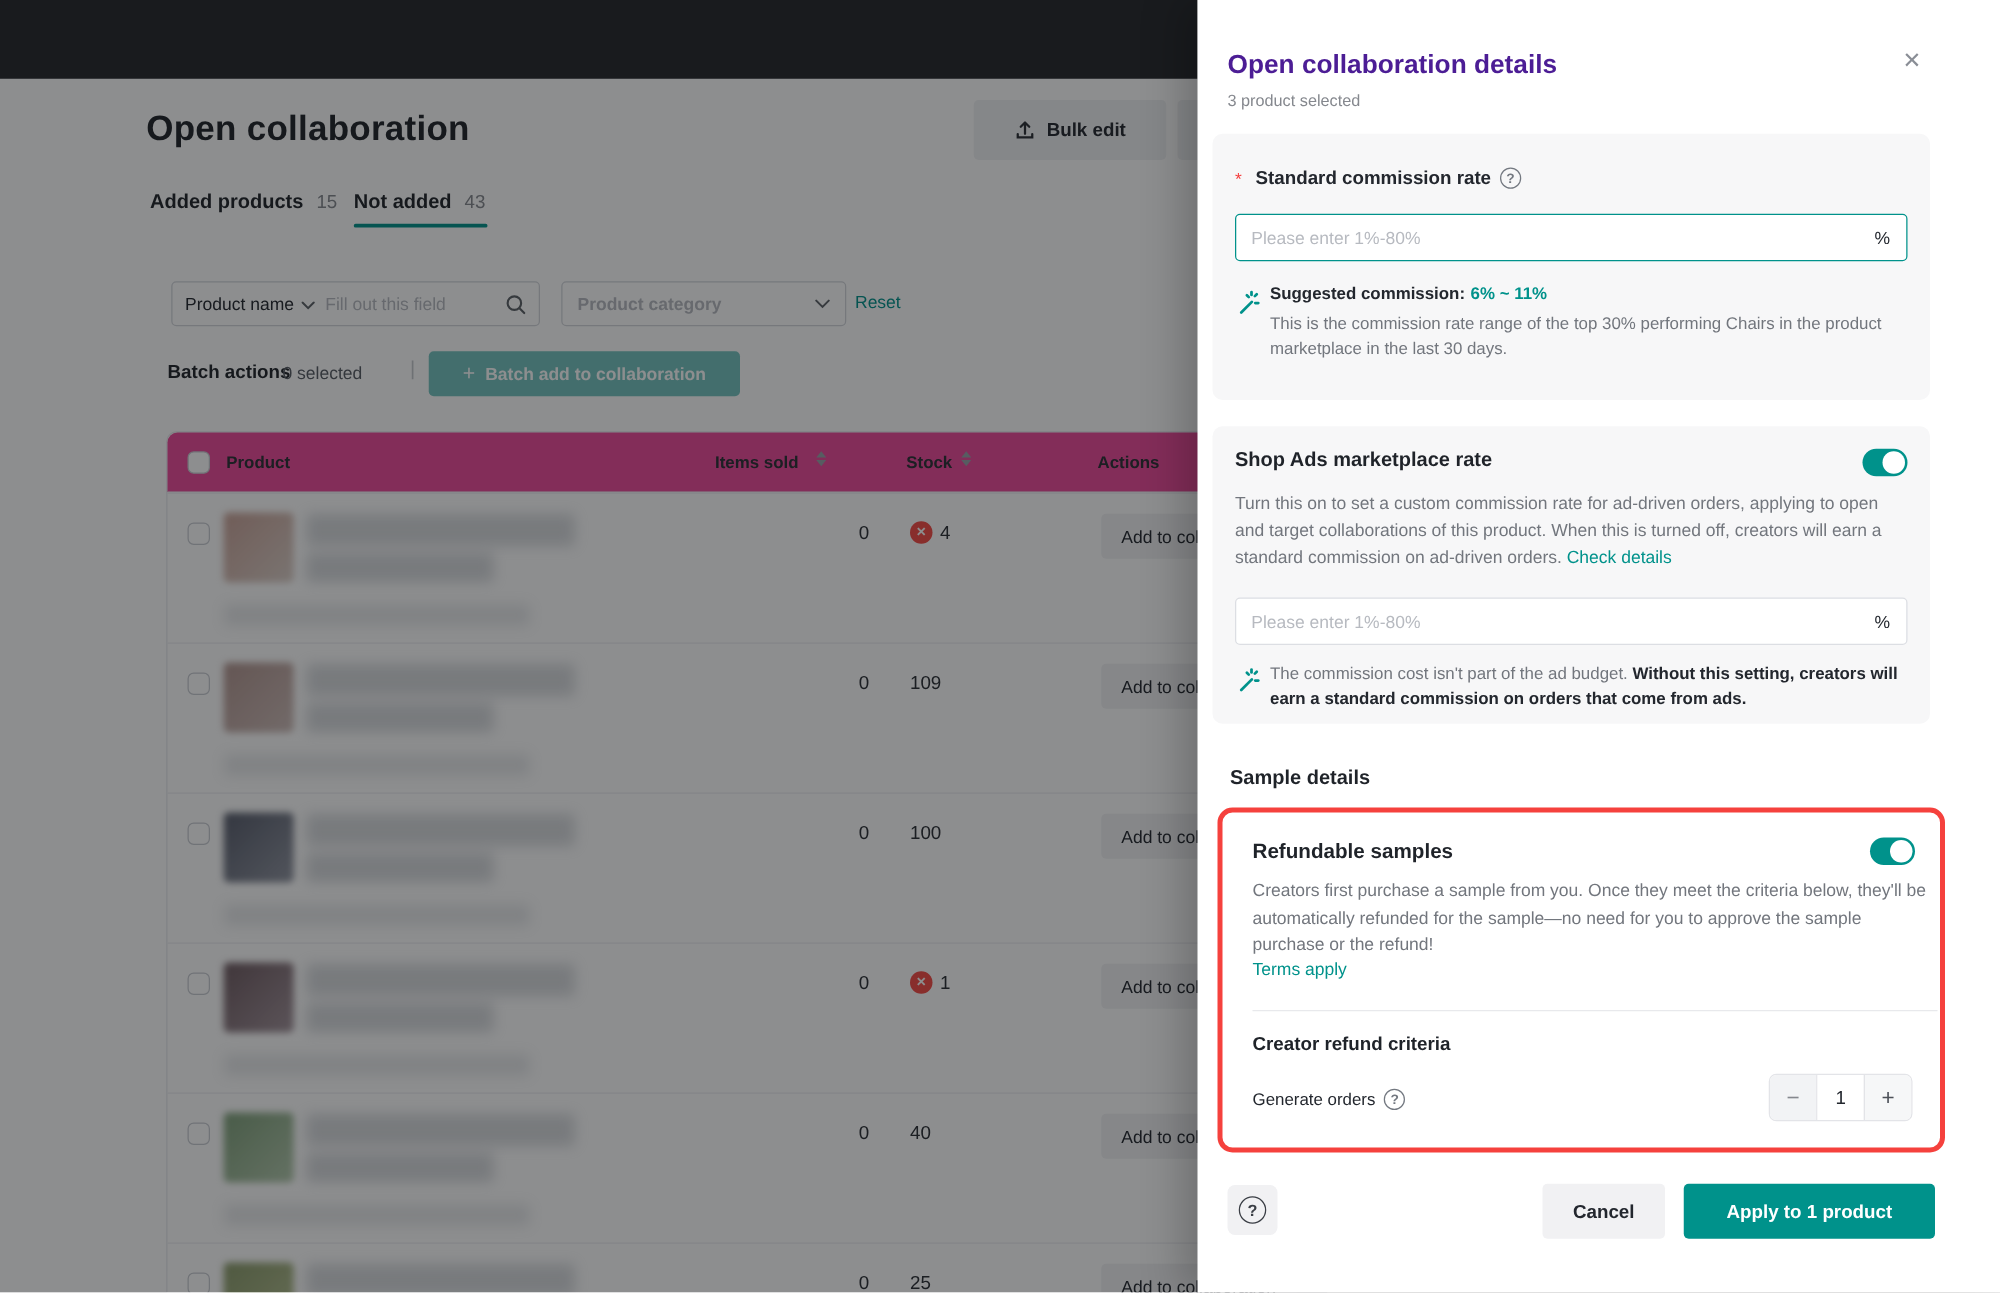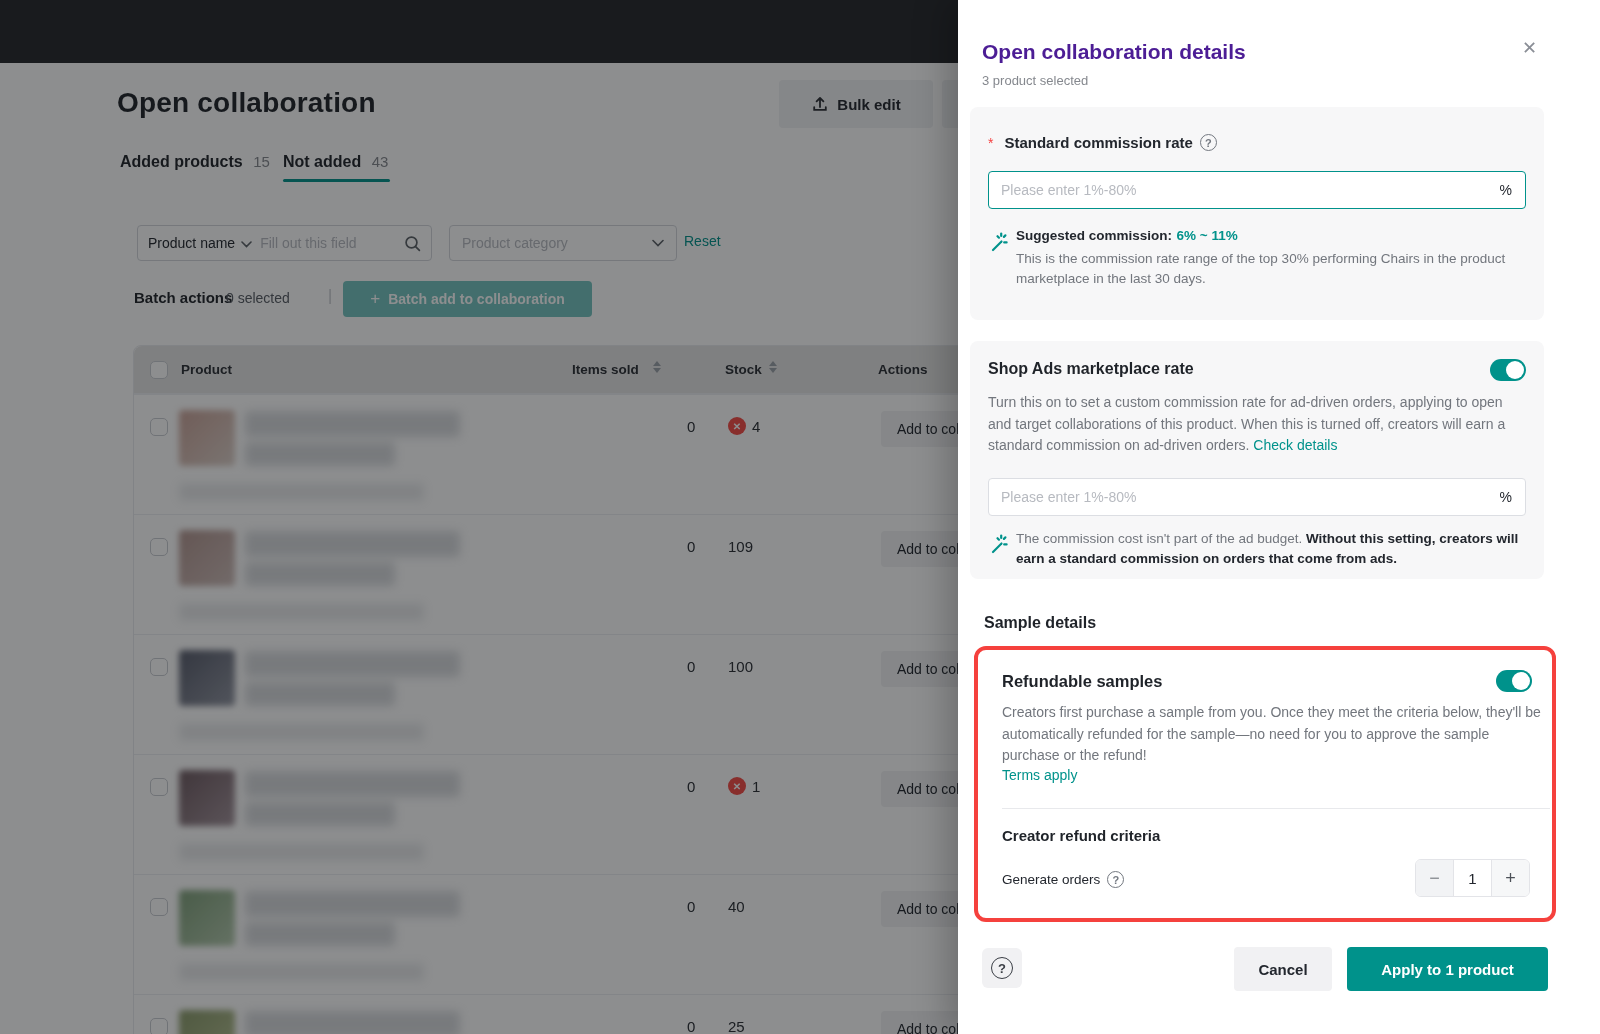--- a/index.html
+++ b/index.html
@@ -119,40 +119,40 @@
       </span>
       <span class="ph" style="font-size:14px; flex:1; white-space:nowrap; overflow:hidden;">Fill out this field</span>
       <span style="display:inline-flex;">
         <svg width="17" height="17" viewBox="0 0 17 17" fill="none">
           <circle cx="7.5" cy="7.5" r="5.4" stroke="#5b6066" stroke-width="1.7"></circle>
           <path d="M11.6 11.6 15.4 15.4" stroke="#5b6066" stroke-width="1.7" stroke-linecap="round"></path>
         </svg>
       </span>
     </div>
     <div class="abs filter-box" style="left:449px; top:225px; width:228px; height:36px; padding:0 12px; justify-content:space-between;">
-      <span class="ph" style="font-size:14px;">Product category</span>
+      <span class="ph" style="font-size:14px;font-weight:bold;">Product category</span>
       <span style="display:inline-flex;">
         <svg width="12" height="8" viewBox="0 0 12 8">
             <path d="M1 1.5 6 6.5 11 1.5" stroke="#5b6066" stroke-width="1.6" fill="none" stroke-linecap="round"></path>
           </svg>
       </span>
     </div>
     <span class="abs teal-link" style="left:684px; top:233px;">Reset</span>
 
     <span class="abs" style="left:134px; top:289px; font-size:15px; font-weight:700; color:#1f2329;">Batch actions</span>
     <span class="abs" style="left:226px; top:290px; font-size:14px; color:#565b63;">0 selected</span>
     <span class="abs" style="left:328px; top:287px; font-size:16px; color:#c5c8cd;">|</span>
     <div class="abs batch-btn" style="left:343px; top:281px; width:249px; height:36px;">
       <span style="font-size:17px; font-weight:400;">+</span>
       <span>Batch add to collaboration</span>
     </div>
 
     <div class="abs table-card" style="left:133px; top:345px; width:860px; height:700px;">
 
-      <div class="abs" style="left:0; top:0; width:860px; height:48px; background:#e5e5e5; border-bottom:1px solid #edeef2; border-radius:8px 0 0 0;">
+      <div class="abs" style="left:0; top:0; width:860px; height:48px; background:#ec4899; border-bottom:1px solid #edeef2; border-radius:8px 0 0 0;">
         <div class="abs checkbox" style="left:16px; top:15px;"></div>
         <span class="abs th" style="left:47px; top:16px;">Product</span>
         <span class="abs th" style="left:438px; top:16px;">Items sold</span>
         <span class="abs sort" style="left:519px; top:15px;">
             <i class="up"></i>
             <i class="dn"></i>
           </span>
         <span class="abs th" style="left:591px; top:16px;">Stock</span>
         <span class="abs sort" style="left:635px; top:15px;">
             <i class="up"></i>

